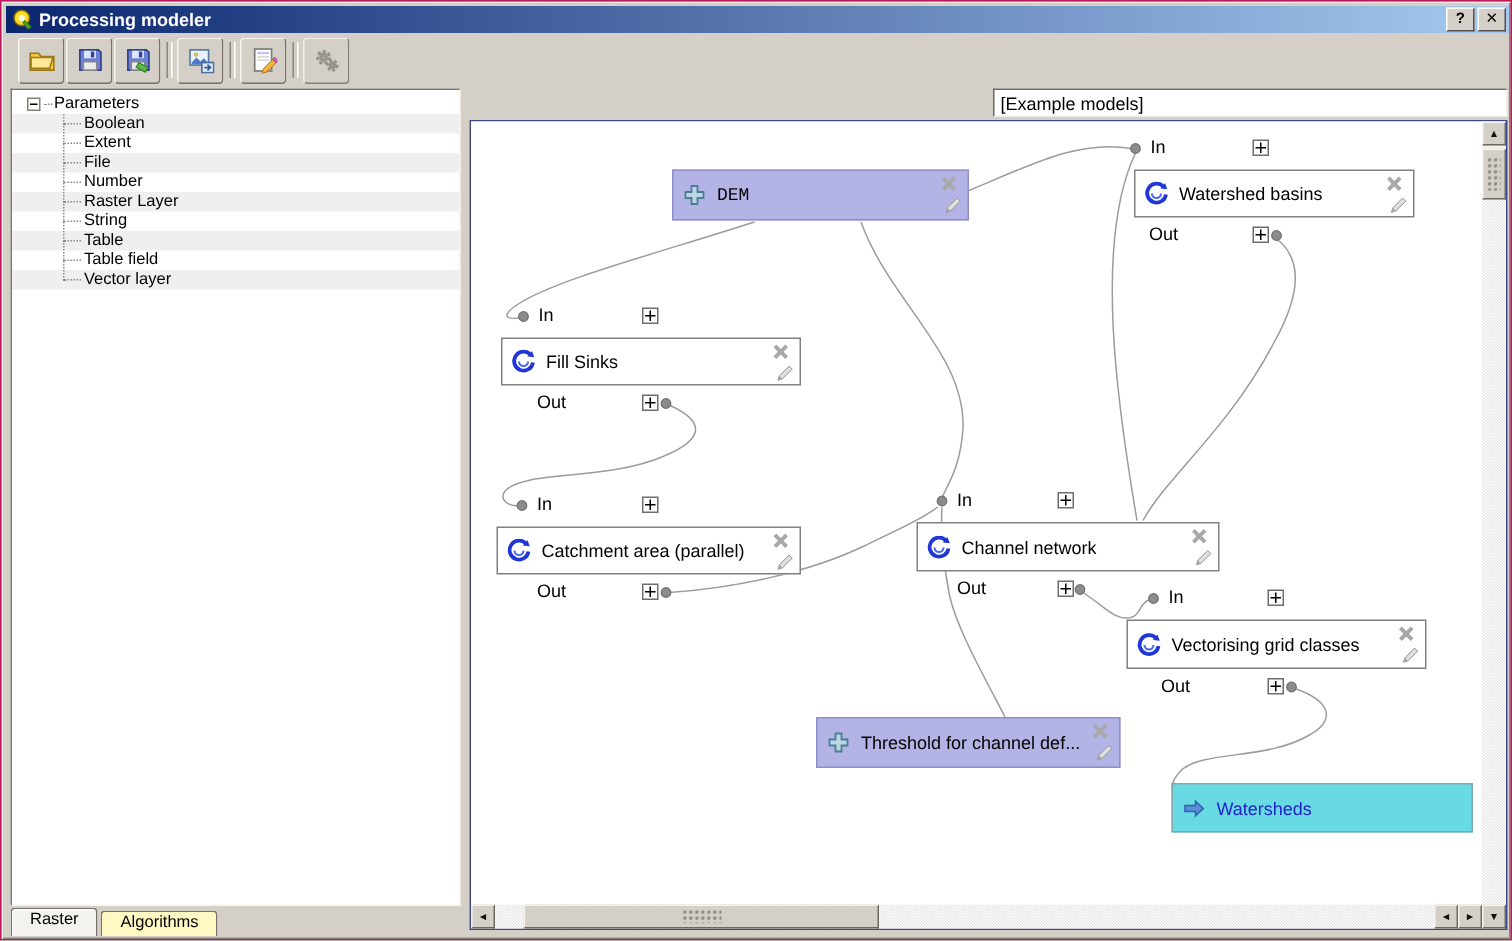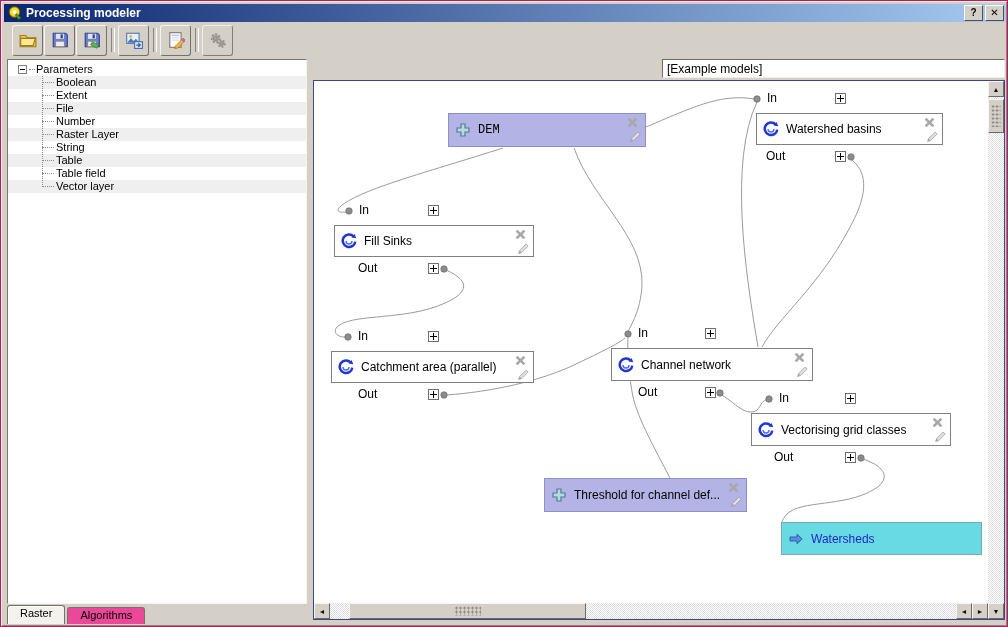--- a/index.html
+++ b/index.html
@@ -30,21 +30,21 @@
   .tree-expander{position:absolute;left:10px;top:2px;width:9px;height:9px;background:#fff;border:1px solid #848078;box-sizing:border-box;}
   .tree-expander::before{content:"";position:absolute;left:1px;right:1px;top:3px;height:1px;background:#000;}
   .tree-root-label{position:absolute;left:28px;top:0;text-align:right;}
   .tree-child-label{position:absolute;left:48px;top:0;}
   .tree-stub{position:absolute;left:34px;top:6px;width:12px;border-top:1px dotted #8a8a8a;}
   .tree-stub-root{position:absolute;left:21px;top:6px;width:6px;border-top:1px dotted #8a8a8a;}
   #tree-vline{position:absolute;left:34px;border-left:1px dotted #8a8a8a;}
   
   #tabsbar{position:absolute;left:6px;top:603px;height:20px;display:flex;align-items:flex-end;}
   .tab{position:relative;height:16px;line-height:15px;padding:0 12px;font-size:11px;color:#000;
-    background:#ec4899;border:1px solid #76726a;border-bottom:none;border-radius:3px 3px 0 0;margin-right:2px;}
+    background:#fef9c3;border:1px solid #76726a;border-bottom:none;border-radius:3px 3px 0 0;margin-right:2px;}
   .tab.active{background:#f4f2ec;height:18px;box-shadow:inset 1px 1px 0 #fff;z-index:2;}
   
   .tfield{position:absolute;height:19px;background:#fff;border:1px solid;border-color:#6e6a62 #f0eee8 #f0eee8 #6e6a62;
     box-sizing:border-box;font-family:"Liberation Sans",sans-serif;font-size:12px;color:#000;padding:0 4px;outline:none;}
   
   #canvas{position:absolute;left:312px;top:79px;width:692px;height:540px;border:1px solid var(--canvas-border,#3c4688);
     background:#fff;box-sizing:border-box;}
   #canvas-content{position:absolute;left:0;top:0;right:16px;bottom:16px;overflow:hidden;background:#fff;}
   #edges-svg{position:absolute;left:0;top:0;z-index:1;}
   .node{position:absolute;box-sizing:border-box;display:flex;align-items:center;font-size:12px;color:#000;z-index:2;}

